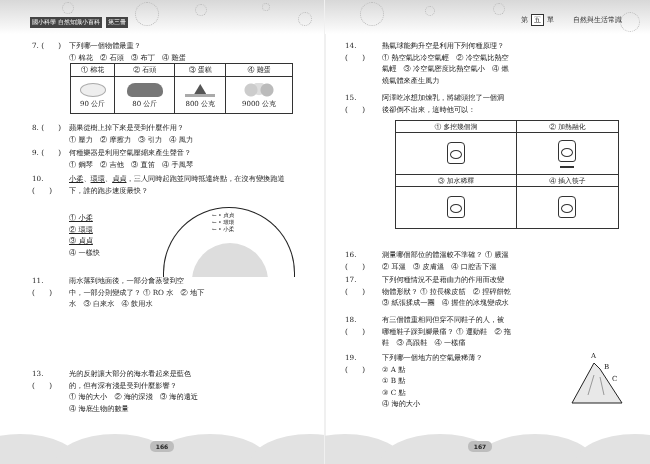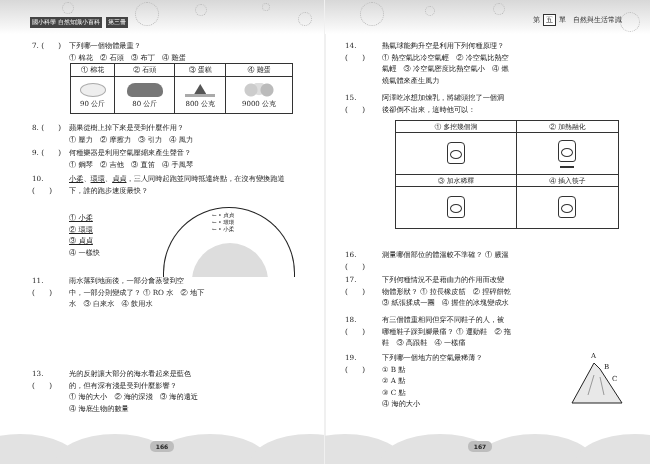--- a/index.html
+++ b/index.html
@@ -156,21 +156,21 @@
     <div class="header-band">
       <div class="firework" style="left:35px;top:2px;width:24px;height:24px;"></div>
       <div class="firework" style="left:100px;top:6px;width:10px;height:10px;"></div>
       <div class="firework" style="left:168px;top:3px;width:12px;height:12px;"></div>
       <div class="firework" style="left:295px;top:12px;width:20px;height:20px;"></div>
     </div>
     <div class="header-right">
       <span>第</span>
       <span class="unit-badge">五</span>
       <span>單</span>
-      <span style="margin-left:4px;">自然與生活常識</span>
+      <span style="margin-left:16px;">自然與生活常識</span>
     </div>
 
     <div class="q" style="top:40px;left:20px;width:280px;">
       <span class="qnum">14. (　　)</span>
       <div class="qbody">
         <span class="opt-line">熱氣球能夠升空是利用下列何種原理？</span>
         <span class="opt-line">① 熱空氣比冷空氣輕　② 冷空氣比熱空</span>
         <span class="opt-line">氣輕　③ 冷空氣密度比熱空氣小　④ 燃</span>
         <span class="opt-line">燒氣體來產生風力</span>
       </div>
@@ -201,20 +201,21 @@
         <td><span class="jar"></span></td>
         <td><span class="jar"></span></td>
       </tr>
     </tbody>
       </table>
 
     <div class="q" style="top:249px;left:20px;width:280px;">
       <span class="qnum">16. (　　)</span>
       <div class="qbody">
         <span class="opt-line">測量哪個部位的體溫較不準確？ ① 腋溫</span>
+        <span class="opt-line">② 耳溫　③ 皮膚溫　④ 口腔舌下溫</span>
       </div>
     </div>
 
     <div class="q" style="top:274px;left:20px;width:280px;">
       <span class="qnum">17. (　　)</span>
       <div class="qbody">
         <span class="opt-line">下列何種情況不是藉由力的作用而改變</span>
         <span class="opt-line">物體形狀？ ① 拉長橡皮筋　② 捏碎餅乾</span>
         <span class="opt-line">③ 紙張揉成一團　④ 握住的冰塊變成水</span>
       </div>
@@ -226,22 +227,22 @@
         <span class="opt-line">有三個體重相同但穿不同鞋子的人，被</span>
         <span class="opt-line">哪種鞋子踩到腳最痛？ ① 運動鞋　② 拖</span>
         <span class="opt-line">鞋　③ 高跟鞋　④ 一樣痛</span>
       </div>
     </div>
 
     <div class="q" style="top:352px;left:20px;width:240px;">
       <span class="qnum">19. (　　)</span>
       <div class="qbody">
         <span class="opt-line">下列哪一個地方的空氣最稀薄？</span>
+        <span class="opt-line">② A 點</span>
         <span class="opt-line">① B 點</span>
-        <span class="opt-line">② A 點</span>
         <span class="opt-line">③ C 點</span>
         <span class="opt-line">④ 海的大小</span>
       </div>
     </div>
     <div style="position:absolute;left:245px;top:355px;width:55px;height:50px;">
       <svg width="55" height="50" viewBox="0 0 55 50">
         <path d="M2 48 L24 8 L30 14 L52 48 Z" fill="#e8e8e8" stroke="#222" stroke-width="1"></path>
         <path d="M18 40 L24 20 M34 40 L30 22" stroke="#999" stroke-width="1" fill="none"></path>
       </svg>
       <span style="position:absolute;left:21px;top:-3px;font-size:7px;">A</span>

